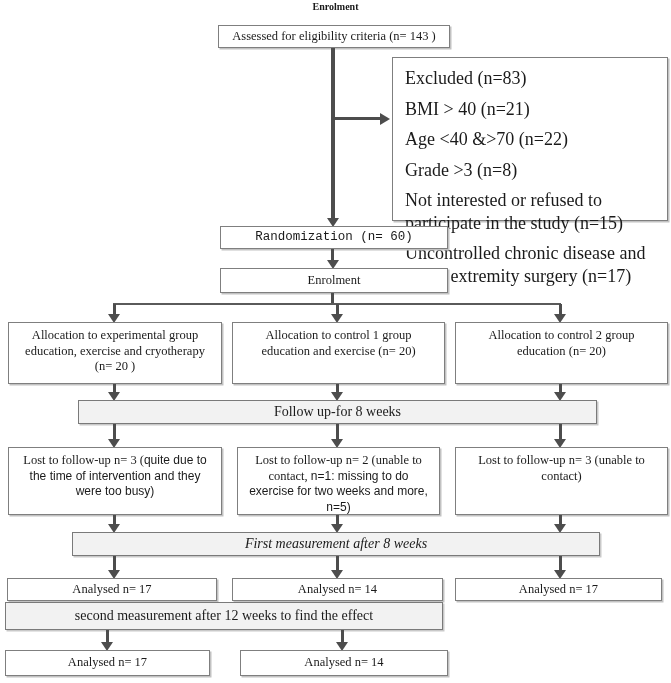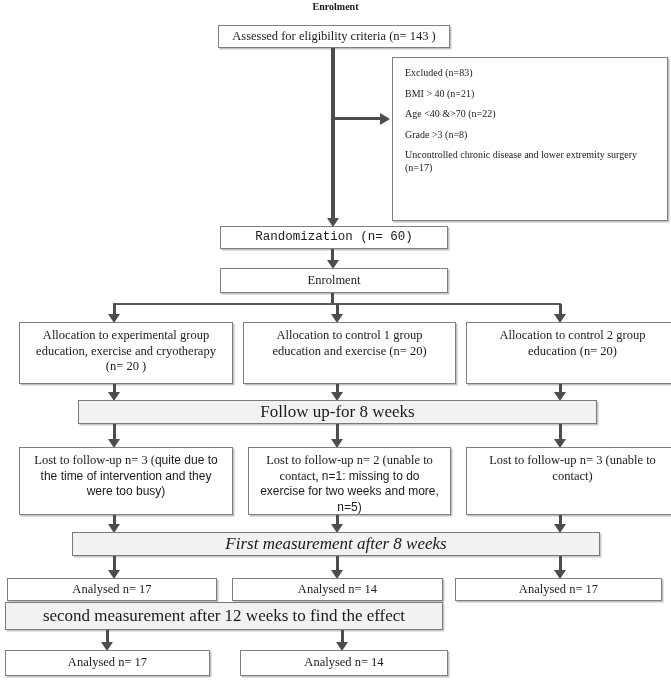--- a/index.html
+++ b/index.html
@@ -8,31 +8,31 @@
     font-family:"Liberation Serif", serif; color:#1a1a1a; overflow:hidden;
   }
   .box {
     position:absolute; background:#ffffff;
     border:1px solid #7f7f7f;
     box-shadow:1.5px 1.5px 0 #c2c2c2;
     font-size:12.5px; line-height:1.25; text-align:center;
     box-sizing:border-box;
   }
   .box--line { display:flex; align-items:center; justify-content:center; white-space:nowrap; }
-  .box--multi { padding:5px 10px;margin-left:11px; }
+  .box--multi { padding:5px 10px; }
   .band {
     position:absolute; background:#f2f2f2;
     border:1px solid #7a7a7a; box-shadow:1.5px 1.5px 0 #c9c9c9;
     display:flex; align-items:center; justify-content:center;
-    font-size:17px; white-space:nowrap; box-sizing:border-box;text-align:center;
+    font-size:14px; white-space:nowrap; box-sizing:border-box;text-align:center;
   }
   .excluded {
     position:absolute; background:#ffffff; border:1px solid #7f7f7f;
     box-shadow:1.5px 1.5px 0 #c2c2c2; box-sizing:border-box;
-    padding:9px 10px 4px 12px; font-size:10px; line-height:1.25; text-align:left;
+    padding:9px 10px 4px 12px; font-size:18px; line-height:1.25; text-align:left;
   }
   .excluded div { margin-bottom:8px; }
   .vline { position:absolute; width:3px; background:#4d4d4d; }
   .vline--thick { width:4px; }
   .hline { position:absolute; height:3px; background:#4d4d4d; }
   .hline--thin { height:2px; background:#5a5a5a; }
   .arrow-down {
     position:absolute; width:0; height:0;
     border-left:6px solid transparent; border-right:6px solid transparent;
     border-top:9px solid #4d4d4d;
@@ -61,20 +61,21 @@
   <div class="arrow-down" style="left:327px; top:218px;"></div>
 
   <div class="hline" style="left:334px; top:117px; width:47px;"></div>
   <div class="arrow-right" style="left:380px; top:112.5px;"></div>
 
   <div class="excluded" style="left:392px; top:57px; width:276px; height:164px;">
     <div>Excluded (n=83)</div>
     <div>BMI &gt; 40 (n=21)</div>
     <div>Age &lt;40 &amp;&gt;70 (n=22)</div>
     <div>Grade &gt;3 (n=8)</div>
+    <div>Not interested or refused to participate in the study (n=15)</div>
     <div>Uncontrolled chronic disease and lower extremity surgery (n=17)</div>
   </div>
 
   <div class="box box--line" style="left:220px; top:226px; width:228px; height:23px;font-family:Liberation Mono, monospace;">Randomization (n= 60)</div>
 
   <div class="vline" style="left:331px; top:249px; height:12px;"></div>
   <div class="arrow-down" style="left:327px; top:260px;"></div>
 
   <div class="box box--line" style="left:220px; top:268px; width:228px; height:25px;">Enrolment</div>
 

